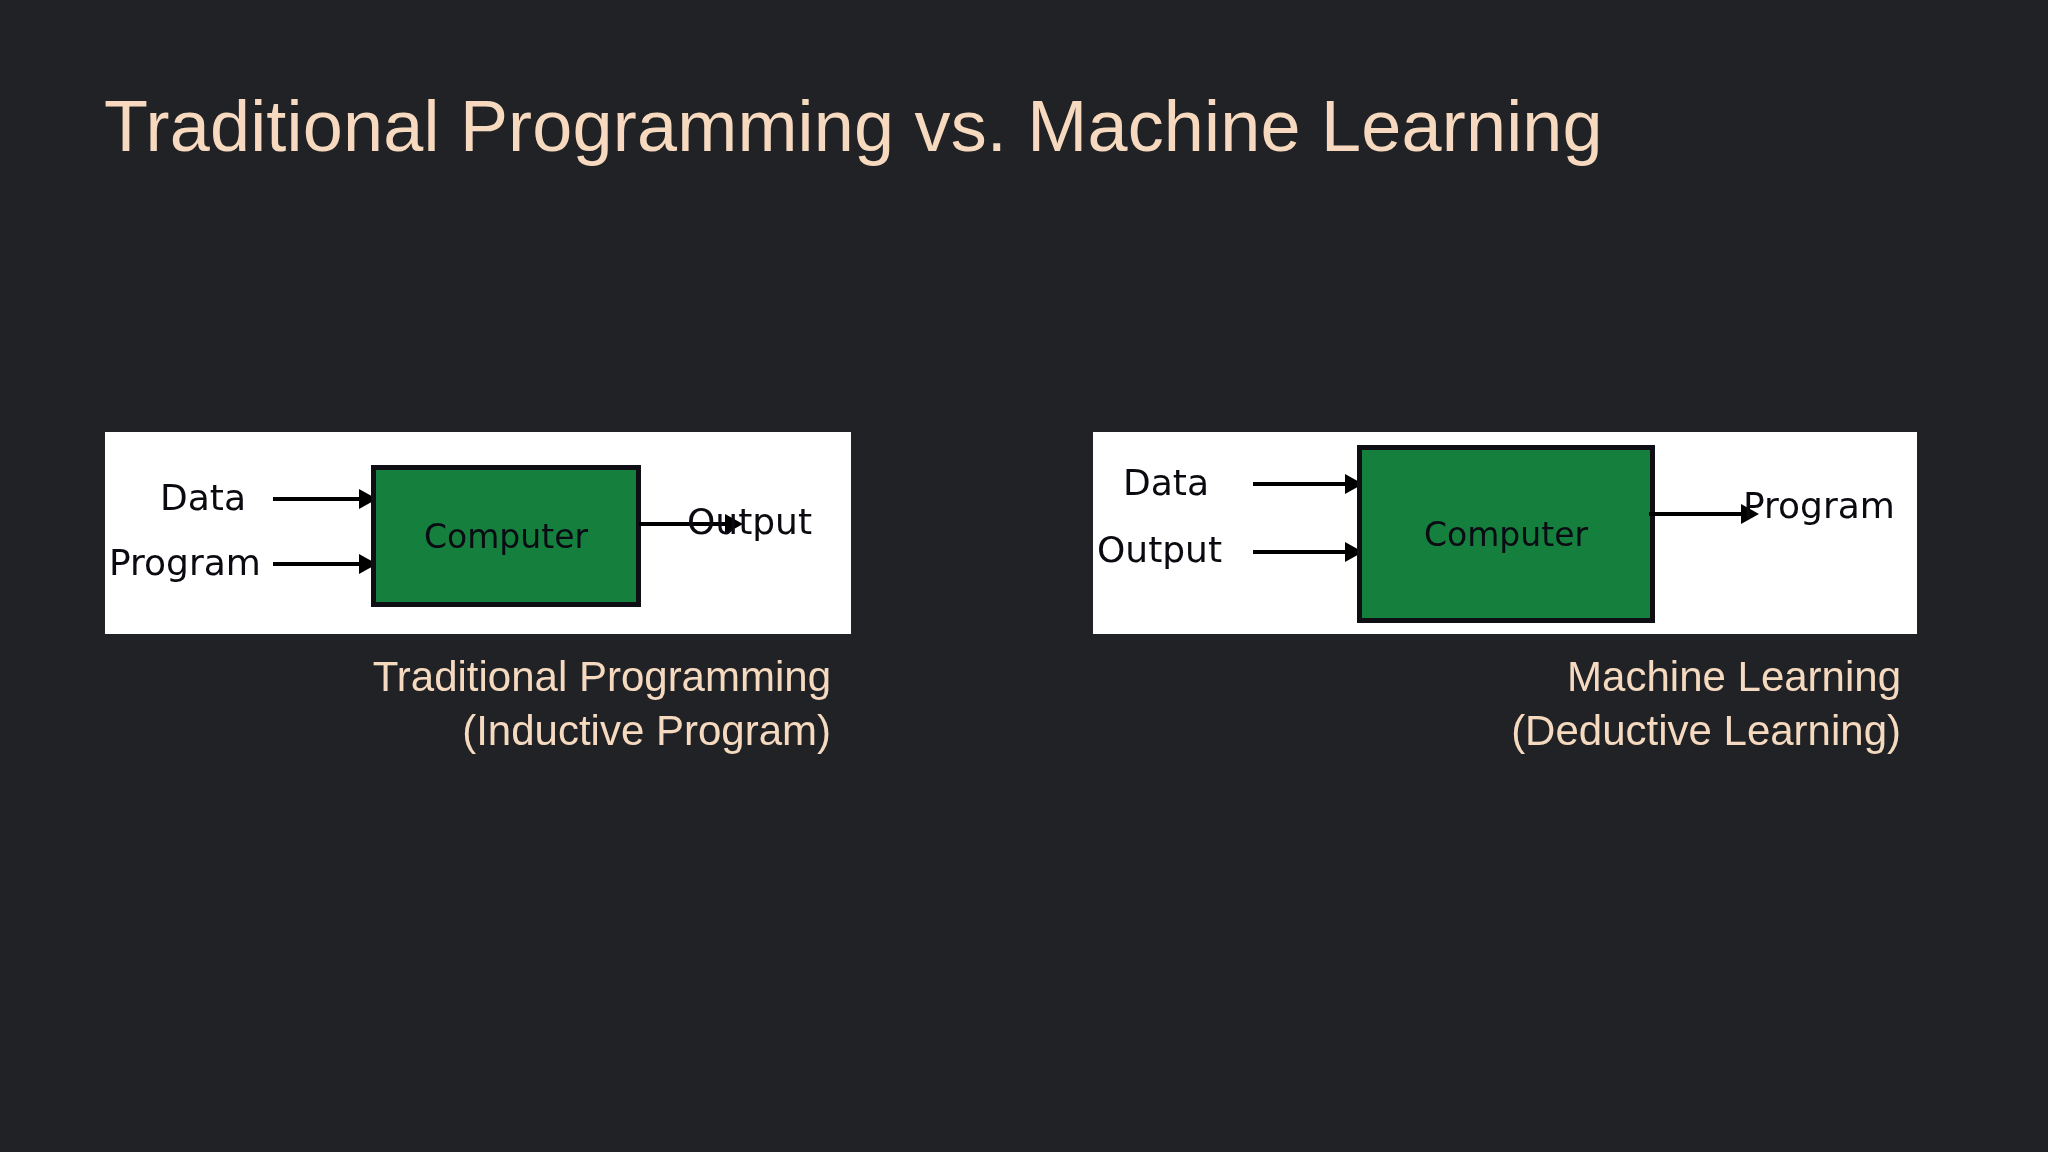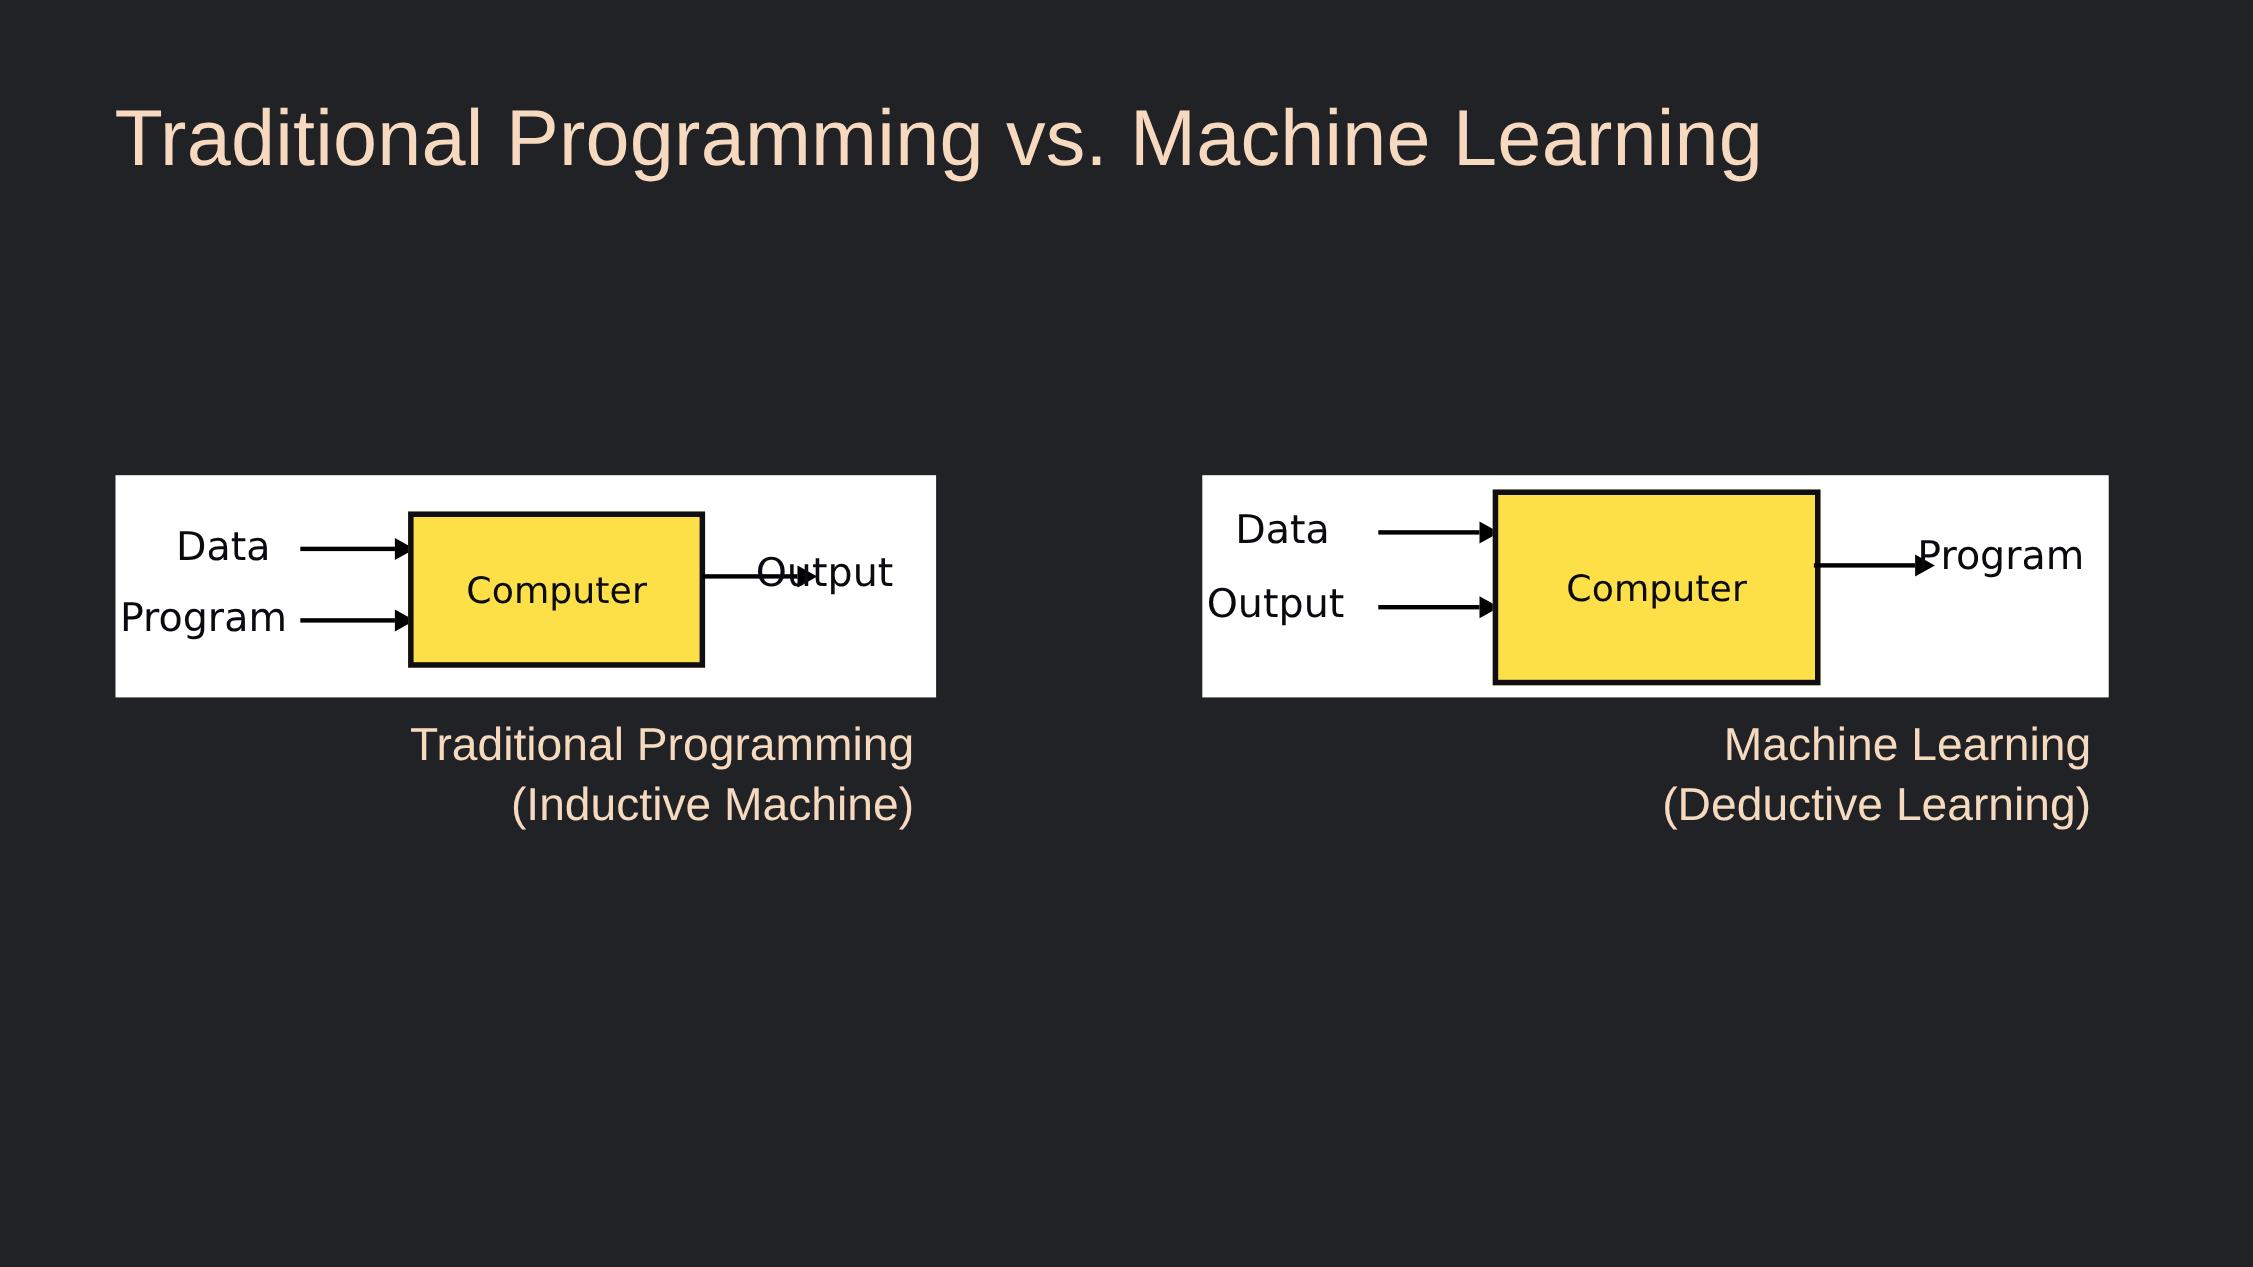--- a/index.html
+++ b/index.html
@@ -50,21 +50,21 @@
     width: 100%;
     height: 202px;
     background: #FFFFFF;
     box-sizing: border-box;
     padding-left: 46px;
   }
 
   
   .computer-box {
     position: absolute;
-    background: #fde047;
+    background: #15803d;
     border: 5px solid #0E0E14;
     box-sizing: border-box;
     display: flex;
     align-items: center;
     justify-content: center;
     color: #0B0B14;
     font-family: "DejaVu Sans", sans-serif;
     font-size: 33px;
     font-weight: 400;
   }
@@ -181,21 +181,21 @@
       <span class="arrow" id="arrow-left-out-1">
         <span class="shaft" style="width:86px"></span>
         <span class="head" style="left:86px"></span>
       </span>
 
       <span class="flow-label" id="label-left-out-1">Output</span>
     </div>
 
     <div class="panel-caption" id="panel-caption-left">
       <span class="caption-line">Traditional Programming</span>
-      <span class="caption-line">(Inductive Machine)</span>
+      <span class="caption-line">(Inductive Program)</span>
     </div>
   </div>
 
   <div class="panel-block" id="panel-block-right">
 
     <div class="diagram-card" id="diagram-card-right">
 
       <span class="flow-label" id="label-right-in-1">Data</span>
 
       <span class="flow-label" id="label-right-in-2">Output</span>

